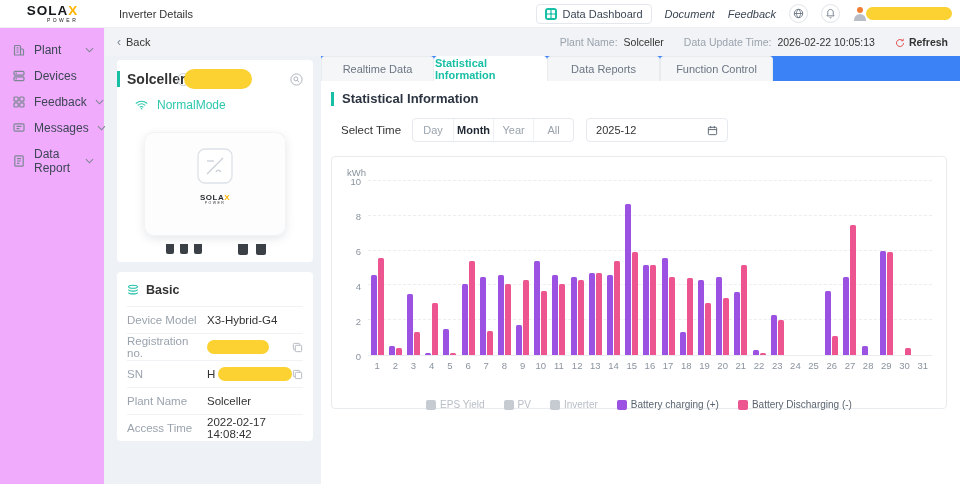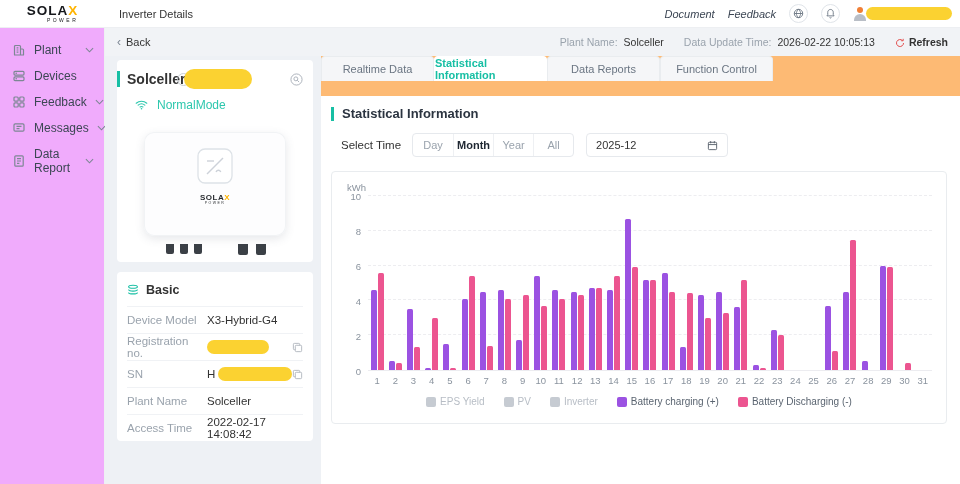--- a/index.html
+++ b/index.html
@@ -76,21 +76,21 @@
   .basic-card { padding:0 10px; }
   .basic-header { display:flex; align-items:center; gap:7px; padding:11px 0 9px;
     font-weight:bold; font-size:12.5px; color:#333; }
   .basic-row { display:flex; align-items:center; min-height:27px; border-top:1px solid #f0f2f5; font-size:11.5px; }
   .basic-label { width:80px; flex:0 0 80px; color:#9aa3ad; }
   .basic-value { color:#333; display:flex; align-items:center; gap:3px; flex:1; min-width:0; }
   .basic-redact { height:14px; border-radius:7px; }
   .row-action { margin-left:auto; color:#b0b6bd; display:flex; cursor:pointer; }
 
   
-  .right-col { flex:1; display:flex; flex-direction:column; min-width:0; background:#fdba74;gap:15px; }
+  .right-col { flex:1; display:flex; flex-direction:column; min-width:0; background:#3b82f6; }
   .tab-row { display:flex; height:25px; flex:0 0 25px; }
   .tab { width:113px; display:flex; align-items:center; justify-content:center; font-size:11px;
     color:#6a7582; background:#f5f6f8; border:1px solid #e9ecef; border-bottom:none;
     border-radius:4px 4px 0 0; cursor:pointer; }
   .tab.active { background:#fff; color:#17bfa4; font-weight:bold; border-color:#fff; }
   .right-panel { flex:1; background:#fff; padding:8px 13px 0 10px; overflow:hidden; }
   .panel-heading { display:flex; align-items:center; gap:8px; font-size:13px; font-weight:bold;
     color:#2b3440; margin:2px 0 12px; }
   .heading-bar { width:3px; height:14px; background:#17bfa4; }
   .controls { display:flex; align-items:center; margin:0 0 14px 10px; }
@@ -110,37 +110,48 @@
   .chart-flex { display:flex; }
   .y-axis { width:22px; flex:0 0 22px; position:relative; height:175px; }
   .y-tick { position:absolute; right:7px; font-size:9.5px; color:#8a939e; transform:translateY(50%); }
   .plot-wrap { flex:1; position:relative; height:175px; border-bottom:1px solid #ececf0; }
   .grid-line { position:absolute; left:0; right:0; border-top:1px dashed #ededf0; }
   .bars { position:absolute; inset:0; display:flex; align-items:flex-end; }
   .bar-group { flex:1; display:flex; justify-content:center; align-items:flex-end; gap:1px; height:100%; }
   .bar { width:6px; border-radius:1.5px 1.5px 0 0; }
   .x-labels { display:flex; margin-left:22px; margin-top:4px; }
   .x-label { flex:1; text-align:center; font-size:9.5px; color:#8a939e; }
-  .legend { display:flex; justify-content:center; gap:19px; margin-top:10px; }
+  .legend { display:flex; justify-content:center; gap:19px; margin-top:28px; }
   .legend-item { display:flex; align-items:center; gap:4px; font-size:10px; color:#5a6470; cursor:pointer; }
   .legend-item.disabled { color:#b7bdc5; }
   .swatch { width:10px; height:10px; border-radius:2px; }
 </style>
 </head>
 <body>
 
 <div class="navbar">
   <div class="logo-box">
     <div class="logo">
       <div class="logo-top"><span>SOLA</span><span class="logo-x">X</span></div>
       <div class="logo-sub">POWER</div>
     </div>
   </div>
   <div class="nav-title">Inverter Details</div>
   <div class="nav-right">
+    <div class="dash-btn">
+      <span class="dash-icon">
+        <svg width="8" height="8" viewBox="0 0 8 8" fill="#fff">
+            <rect x="0" y="0" width="3.4" height="3.4" rx="0.6"></rect>
+            <rect x="4.6" y="0" width="3.4" height="3.4" rx="0.6"></rect>
+            <rect x="0" y="4.6" width="3.4" height="3.4" rx="0.6"></rect>
+            <rect x="4.6" y="4.6" width="3.4" height="3.4" rx="0.6"></rect>
+          </svg>
+      </span>
+      <span>Data Dashboard</span>
+    </div>
     <div class="nav-link">Document</div>
     <div class="nav-link">Feedback</div>
     <div class="circle-btn">
       <span style="display:flex">
         <svg viewBox="0 0 12 12" width="11" height="11" fill="none" stroke="currentColor" stroke-width="1">
             <circle cx="6" cy="6" r="4.6"></circle>
             <path d="M1.4 6h9.2M6 1.4c-3.1 3-3.1 6.2 0 9.2M6 1.4c3.1 3 3.1 6.2 0 9.2"></path>
           </svg>
       </span>
     </div>

